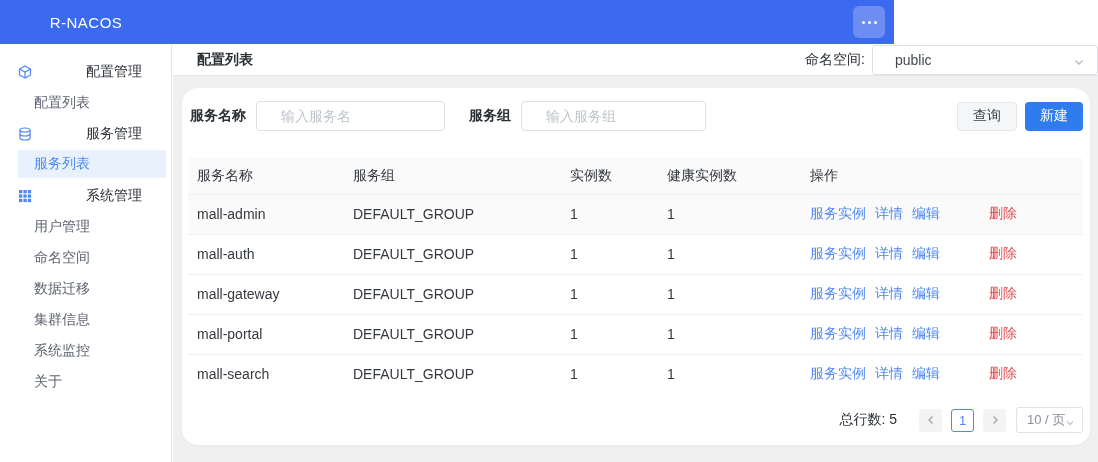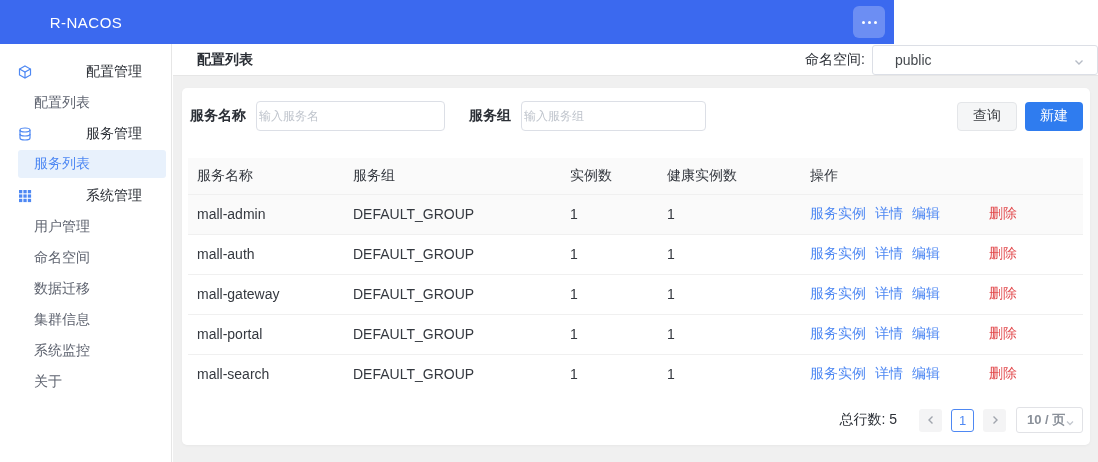--- a/index.html
+++ b/index.html
@@ -23,26 +23,26 @@
   .side-icon svg { width:14px; height:14px; }
 
   
   .main { position:absolute; top:44px; left:173px; right:0; bottom:0; background:#F0F0F0; }
   .topbar { height:32px; background:#fff; border-bottom:1px solid #e6e6e6; display:flex; align-items:center; padding-left:24px; position:relative; }
   .page-title { font-weight:600; font-size:14px; color:#2b2f36; }
   .ns-label { position:absolute; right:233px; color:#2b2f36; }
   .ns-select { position:absolute; right:0; top:1px; width:226px; height:30px; background:#fff; border:1px solid #dcdfe6; border-radius:3px; display:flex; align-items:center; padding-left:22px; color:#45494e; cursor:pointer; }
   .ns-select .chev { position:absolute; right:12px; top:9px; }
 
-  .card { position:absolute; left:9px; right:8px; top:44px; bottom:17px; background:#fff; border-radius:5px; box-shadow:0 1px 3px rgba(0,0,0,.04); padding:13px 7px 0 6px; }
+  .card { position:absolute; left:9px; right:8px; top:44px; bottom:17px; background:#fff; border-radius:16px; box-shadow:0 1px 3px rgba(0,0,0,.04); padding:13px 7px 0 6px; }
 
   
   .search-row { display:flex; align-items:center; padding-left:2px; height:30px; }
   .field-label { font-weight:600; color:#2b2f36; margin-right:10px; }
-  .txt-input { height:30px; border:1px solid #dcdfe6; border-radius:4px; padding:0 2px; font-size:12px; color:#333; outline:none; font-family:inherit; }
+  .txt-input { height:30px; border:1px solid #dcdfe6; border-radius:4px; padding:0 24px; font-size:14px; color:#333; outline:none; font-family:inherit; }
   .txt-input::placeholder { color:#bfc4cc; }
   #svc-name-input { width:189px; margin-right:24px; }
   #svc-group-input { width:185px; }
   .btns { margin-left:auto; display:flex; }
   .btn { height:29px; border-radius:4px; font-size:14px; padding:0 15px; cursor:pointer; border:none; font-family:inherit; }
   .btn.plain { background:#f5f6f7; border:1px solid #e4e6e9; color:#3a3d42; }
   .btn.primary { background:#2F7CEF; color:#fff; margin-left:8px; }
 
   
   table { border-collapse:collapse; table-layout:fixed; width:100%; margin-top:27px; }
@@ -54,21 +54,21 @@
   td { color:#34383f; }
   .c1{width:156px;} .c2{width:217px;} .c3{width:97px;} .c4{width:143px;}
   .op-link { color:#4E88F3; text-decoration:none; margin-right:9px; cursor:pointer; }
   .op-link.danger { color:#E2494C; margin-right:0;margin-left:40px; }
 
   
   .pager { display:flex; align-items:center; justify-content:flex-end; margin-top:13px; }
   .total { color:#2b2f36; margin-right:13px; }
   .pg-btn { width:23px; height:23px; border-radius:3px; background:#f4f4f5; display:flex; align-items:center; justify-content:center; margin-left:9px; cursor:pointer; }
   .pg-btn.current { background:#fff; border:1px solid #4E88F3; color:#4E88F3; font-size:13px; }
-  .size-select { width:67px; height:26px; border:1px solid #e1e2e6; border-radius:3px; margin-left:10px; display:flex; align-items:center; padding-left:10px; color:#8a9099; font-size:13px; position:relative; cursor:pointer;font-weight:bold; }
+  .size-select { width:67px; height:26px; border:1px solid #e1e2e6; border-radius:3px; margin-left:10px; display:flex; align-items:center; padding-left:10px; color:#8a9099; font-size:13px; position:relative; cursor:pointer; }
   .size-select .chev { position:absolute; right:7px; top:8px; }
 </style>
 </head>
 <body>
 
 <div class="app-header">
   <div class="app-title">R-NACOS</div>
   <div class="menu-btn">
     <span class="side-icon" style="width:auto;height:auto;display:flex;gap:3px;">
         <i style="width:3px;height:3px;border-radius:50%;background:#fff;"></i>

